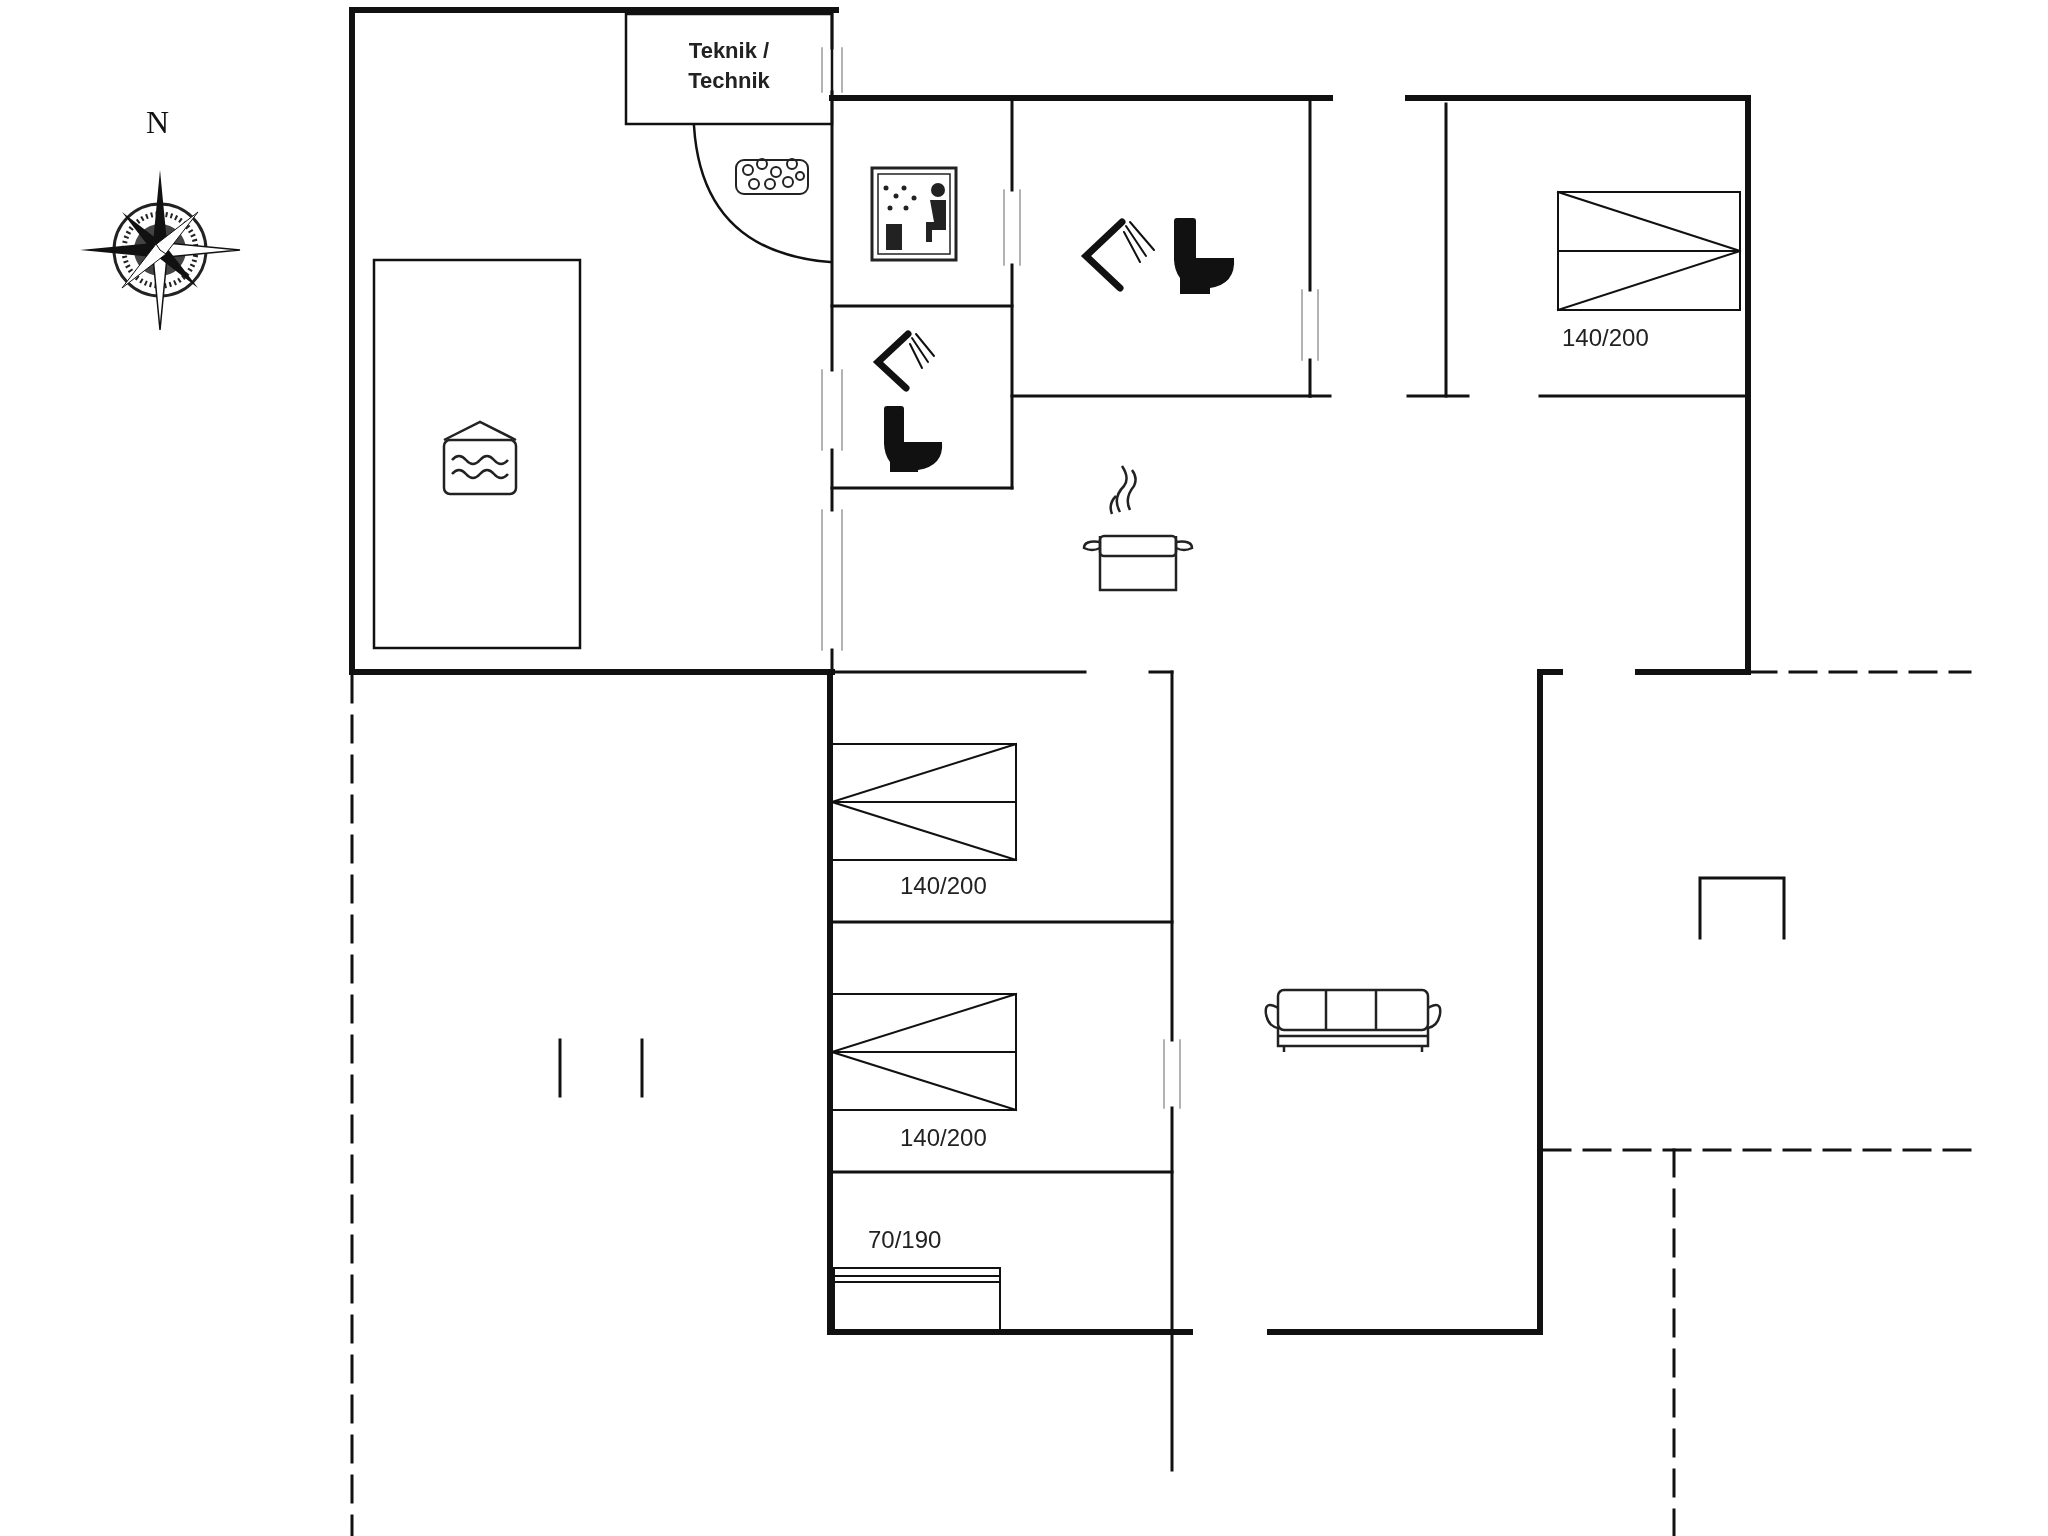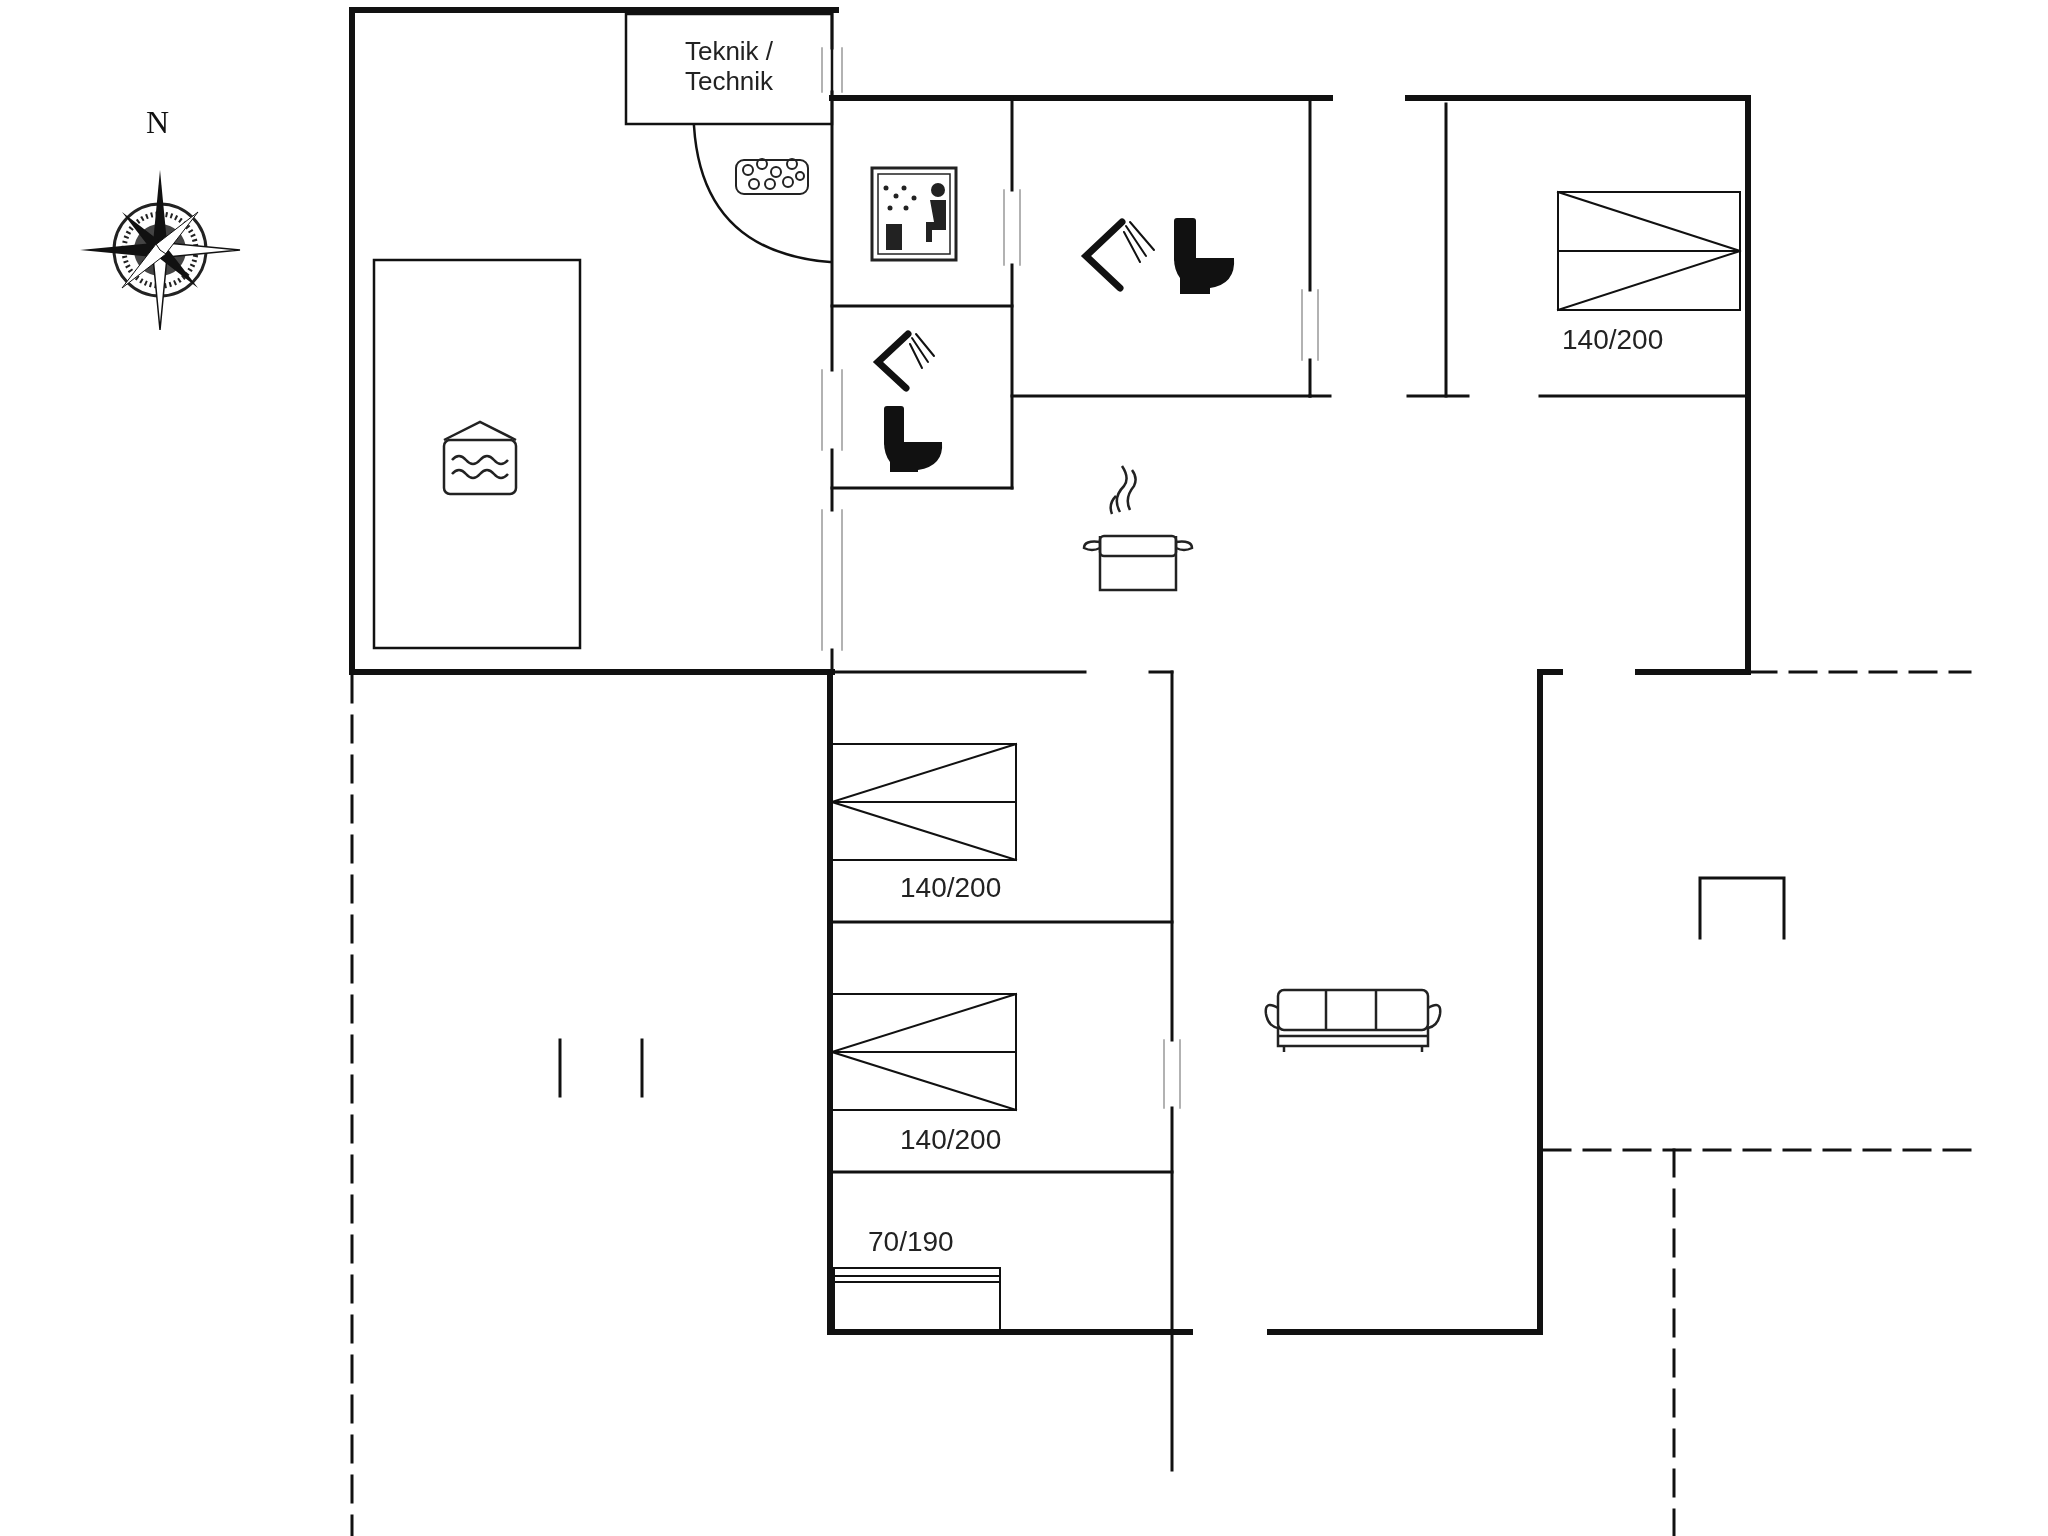--- a/index.html
+++ b/index.html
@@ -1,20 +1,20 @@
 <!DOCTYPE html>
 <html><head>
 <meta charset="utf-8">
 <style>
   html, body { margin:0; padding:0; background:#ffffff; }
   body { width:2048px; height:1536px; position:relative; overflow:hidden; font-family:"Liberation Sans", sans-serif; }
   svg.plan { position:absolute; left:0; top:0; }
-  .lbl { position:absolute; color:#222; font-family:"Liberation Sans", sans-serif; font-size:28px; white-space:nowrap; }
+  .lbl { position:absolute; color:#222; font-family:"Liberation Sans", sans-serif; font-size:24px; white-space:nowrap; }
   .n-lbl { position:absolute; font-family:"Liberation Serif", serif; font-size:32px; color:#111; }
-  .teknik { position:absolute; font-family:"Liberation Sans", sans-serif; font-size:26px; color:#222; text-align:center; line-height:30px; }
+  .teknik { position:absolute; font-family:"Liberation Sans", sans-serif; font-size:22px; color:#222; text-align:center; line-height:30px;font-weight:bold; }
 </style>
 </head>
 <body>
 
 <svg class="plan" width="2048" height="1536" viewBox="0 0 2048 1536" xmlns="http://www.w3.org/2000/svg">
   <g stroke="#111" fill="none" stroke-linecap="square">
 
     <line x1="352" y1="10" x2="352" y2="672" stroke-width="6"></line>
     <line x1="352" y1="10" x2="836" y2="10" stroke-width="6"></line>
     <line x1="352" y1="672" x2="832" y2="672" stroke-width="6"></line>

